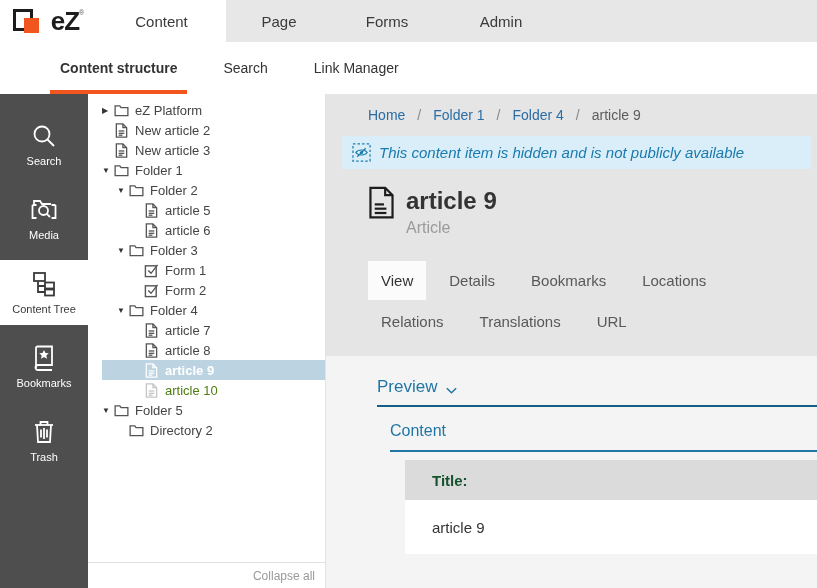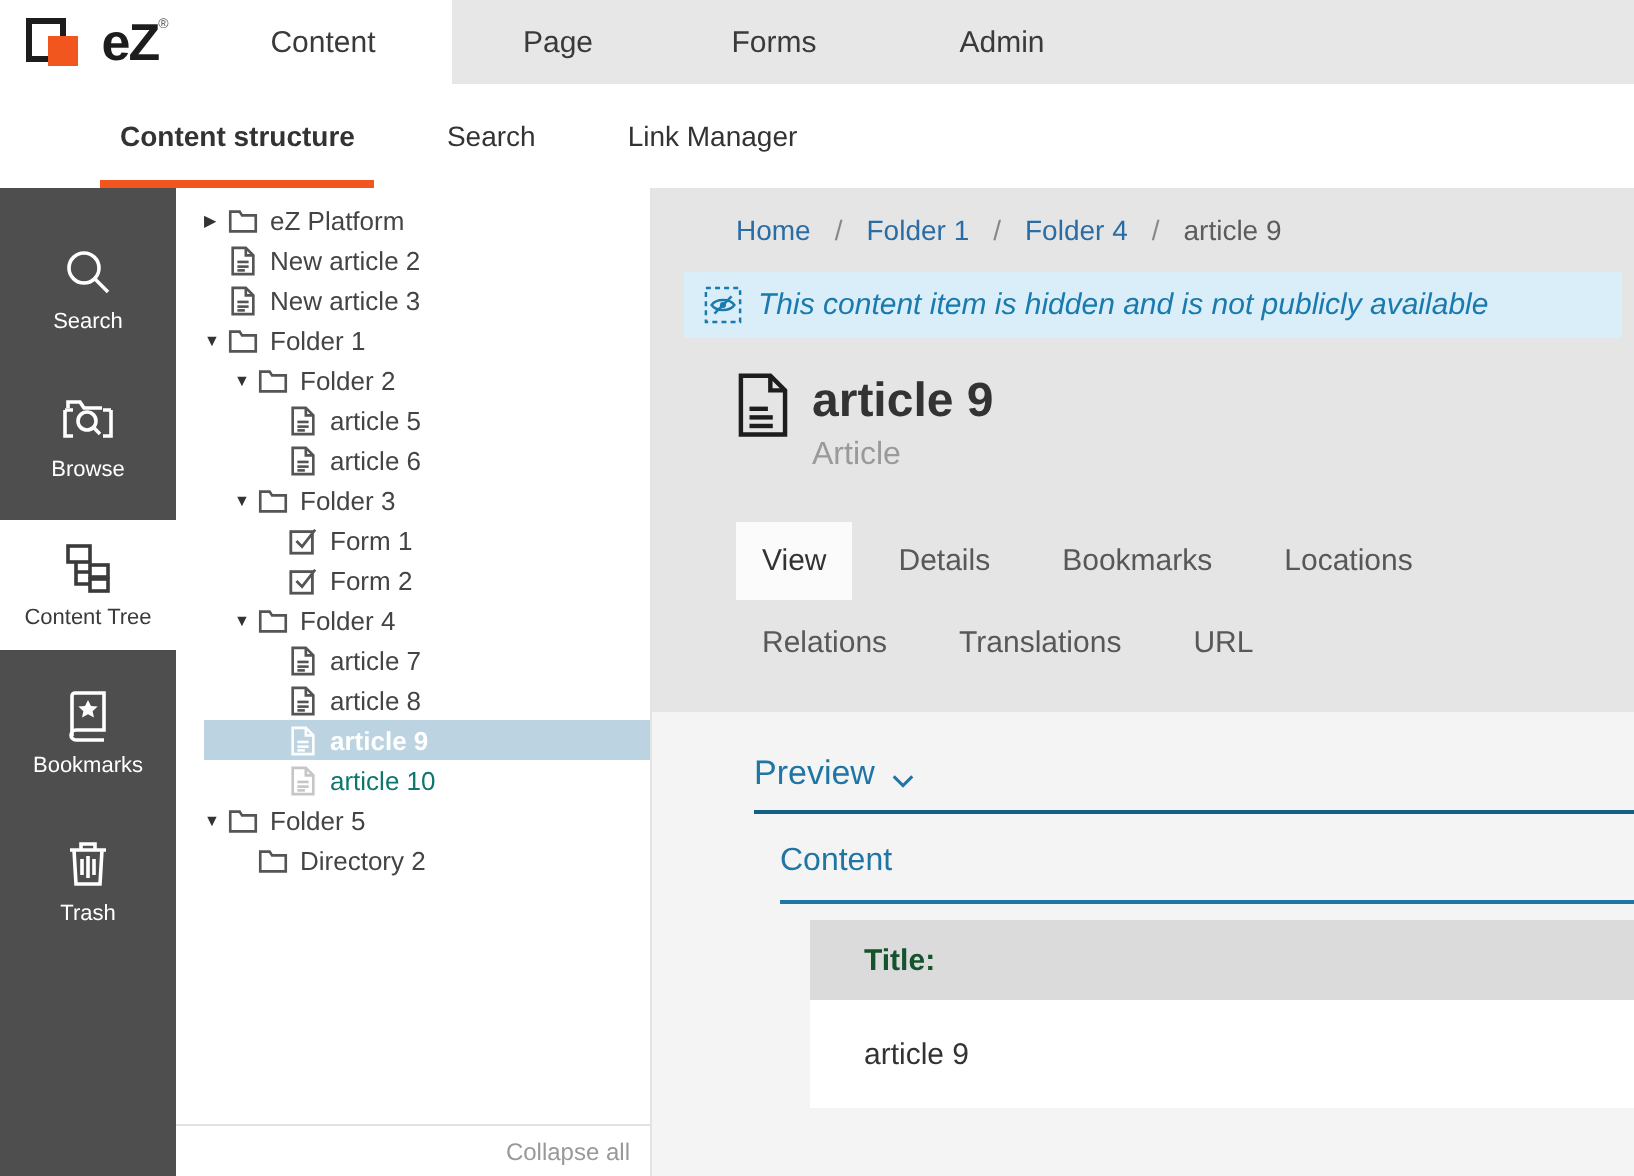--- a/index.html
+++ b/index.html
@@ -44,21 +44,21 @@
   .sb-item.active{background:#fff;color:#3a3a3a;}
 
   
   .tree-panel{width:238px;background:#fff;position:relative;flex:0 0 238px;border-right:1px solid #e3e3e3;padding-top:6px;overflow:hidden;}
   .tree-row{height:20px;display:flex;align-items:center;margin-left:14px;font-size:13px;color:#444;cursor:pointer;white-space:nowrap;}
   .tree-row .arrow{width:12px;font-size:8px;color:#333;text-align:left;flex:0 0 12px;}
   .tree-row .t-icon{width:15px;height:15px;margin-right:6px;flex:0 0 15px;color:#555;}
   .tree-row .t-icon svg{display:block;width:15px;height:15px;}
   .tree-row.selected{background:var(--selected);color:#fff;font-weight:bold;}
   .tree-row.selected .t-icon{color:#fdfdfd;}
-  .tree-row.hidden-item{color:#0f766e;}
+  .tree-row.hidden-item{color:#4d7c0f;}
   .tree-row.hidden-item .t-icon{color:#c6c6c6;}
   .collapse-bar{position:absolute;left:0;right:0;bottom:0;height:26px;border-top:1px solid #e2e2e2;background:#fff;display:flex;align-items:center;justify-content:flex-end;padding-right:10px;font-size:12px;color:#999;cursor:pointer;}
 
   
   .main{flex:1;background:var(--main-bg);display:flex;flex-direction:column;min-width:0;overflow:hidden;}
   .breadcrumb{padding:13px 10px 11px 42px;font-size:14px;display:flex;gap:12px;white-space:nowrap;}
   .bc-link{color:var(--link);cursor:pointer;}
   .bc-current{color:#5c5c5c;}
   .bc-sep{color:#888;}
   .banner{margin:2px 6px 0 16px;background:var(--notice-bg);color:#1a7aad;font-style:italic;font-size:15px;padding:7px 10px;display:flex;align-items:center;gap:8px;}
@@ -119,21 +119,21 @@
             </svg></span>
           <span class="sb-label">Search</span>
         </div>
         <div class="sb-item">
           <span class="sb-icon"><svg viewBox="0 0 28 28" fill="none" stroke="currentColor" stroke-width="1.8">
               <path d="M4 8 V5 h6 l2 3 h9"></path>
               <path d="M4 8 h-0 M2.5 9 h4 M21.5 9 h4 M2.5 9 v13 h4 M25.5 9 v13 h-4"></path>
               <circle cx="13.5" cy="14.5" r="4.5"></circle>
               <line x1="16.8" y1="17.8" x2="20" y2="21"></line>
             </svg></span>
-          <span class="sb-label">Browse</span>
+          <span class="sb-label">Media</span>
         </div>
         <div class="sb-item active">
           <span class="sb-icon"><svg viewBox="0 0 28 28" fill="none" stroke="currentColor" stroke-width="1.8">
               <rect x="4" y="3" width="11" height="8"></rect>
               <path d="M8 11 v5 h7 M8 16 v6 h7"></path>
               <rect x="15" y="12.5" width="9" height="6"></rect>
               <rect x="15" y="19.5" width="9" height="6"></rect>
             </svg></span>
           <span class="sb-label">Content Tree</span>
         </div>

